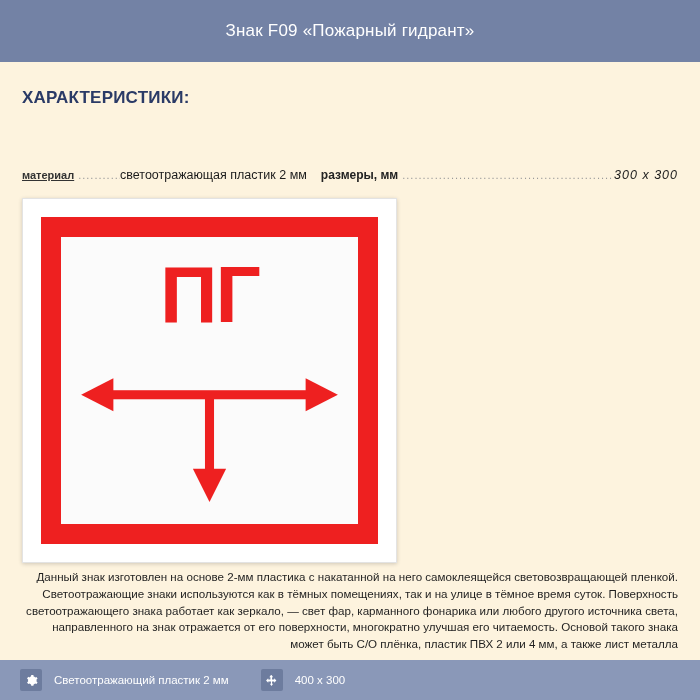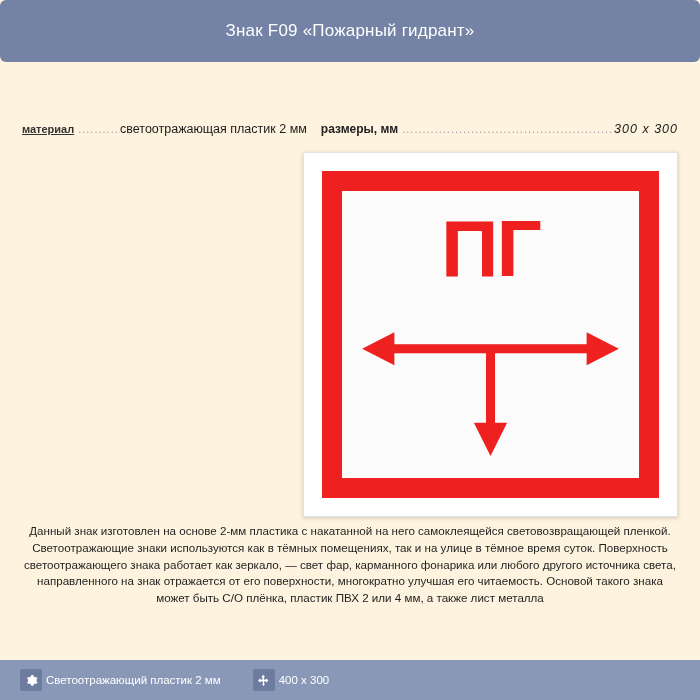--- a/index.html
+++ b/index.html
@@ -15,21 +15,20 @@
     overflow: hidden;
     position: relative;
   }
   
   .header {
     height: 62px;
     background: #7382a5;
     display: flex;
     align-items: center;
     justify-content: center;
-    border-radius: 6px;
   }
   .header-title {
     color: #ffffff;
     font-size: 17px;
     letter-spacing: 0.2px;
   }
   
   .content {
     padding: 0 22px;
   }
@@ -73,21 +72,21 @@
   .char-key2 {
     color: #222222;
     font-weight: bold;
     font-size: 12px;
     margin-left: 14px;
   }
   
   .sign-wrap {
     margin-top: 16px;
     display: flex;
-    justify-content: flex-end;
+    justify-content: flex-start;
   }
   .sign {
     width: 375px;
     height: 365px;
     background: #ffffff;
     border: 1px solid #e3e3e3;
     box-shadow: 0 1px 4px rgba(0,0,0,0.18);
     padding: 18px;
     display: flex;
   }
@@ -117,39 +116,39 @@
     top: 110px;
     bottom: 8px;
   }
   
   .desc-title { margin-top: 14px; }
   .desc-text {
     margin-top: 6px;
     font-size: 11.6px;
     line-height: 1.45;
     color: #1f1f1f;
-    text-align: center;
+    text-align: right;
   }
   
   .footer {
     position: absolute;
     left: 0;
     bottom: 0;
     width: 700px;
     height: 40px;
     background: #8a98b8;
     display: flex;
     align-items: center;
     padding-left: 20px;
     gap: 10px;
   }
   .footer-item {
     display: flex;
     align-items: center;
-    gap: 4px;
+    gap: 12px;
     color: #ffffff;
     font-size: 11.5px;
   }
   .footer-item + .footer-item { margin-left: 22px; }
   .chip {
     width: 22px;
     height: 22px;
     background: #6d7c9e;
     border-radius: 2px;
     display: flex;
@@ -159,20 +158,21 @@
 </style>
 </head>
 <body>
 
 <div class="header">
   <div class="header-title">Знак F09 «Пожарный гидрант»</div>
 </div>
 
 <div class="content">
 
+  <div class="section-title char-title">ХАРАКТЕРИСТИКИ:</div>
 
   <div class="char-line">
     <span class="char-key">материал</span>
     <span class="dots small">.......................................................................................................</span>
     <span class="char-val">светоотражающая пластик 2 мм</span>
     <span class="char-key2">размеры,  мм</span>
     <span class="dots big">.......................................................................................................</span>
     <span class="char-val mono-space">300  х  300</span>
   </div>
 

